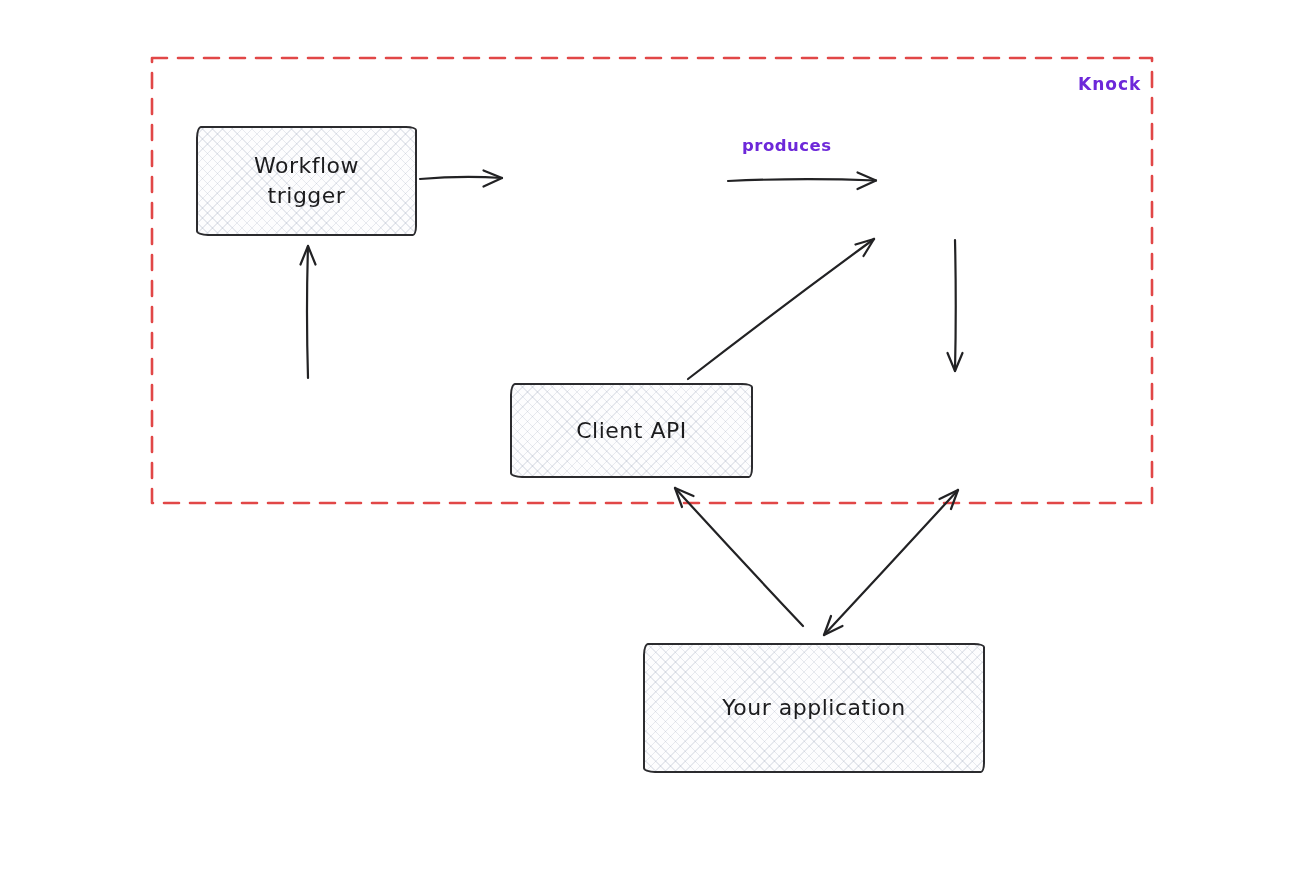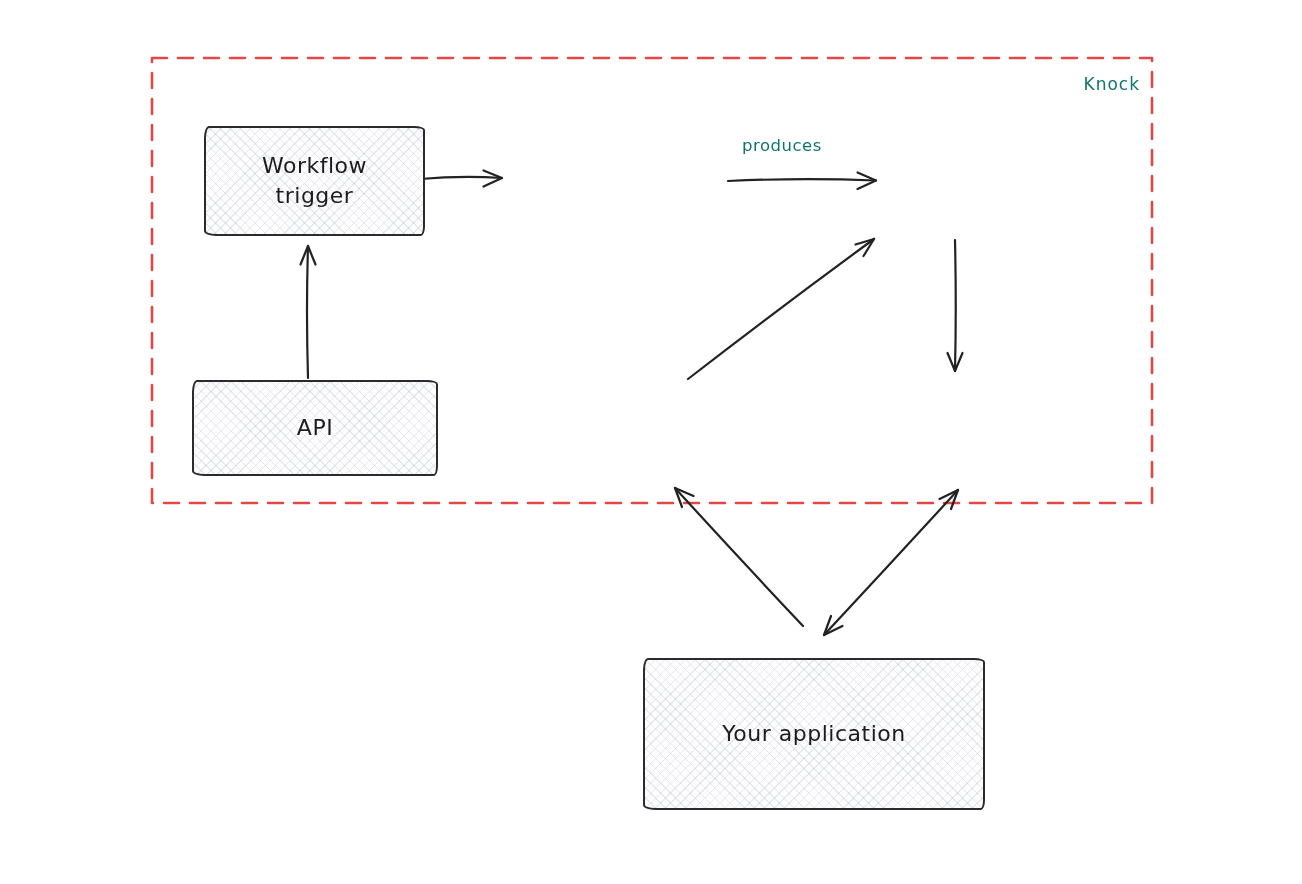--- a/index.html
+++ b/index.html
@@ -36,33 +36,34 @@
     color: #1c1c1e;
     text-align: center;
   }
   .node-label {
     font-size: 22px;
     line-height: 1.35;
     letter-spacing: 0.5px;
     color: #1c1c1e;
   }
   
-  #n-workflow-trigger  { left: 196px; top: 126px; width: 221px; height: 110px; margin-left: 8px; }
+  #n-workflow-trigger  { left: 196px; top: 126px; width: 221px; height: 110px; }
   #n-workflow-trigger .node-label { max-width: 135px; }
   #n-workflow-run      { left: 509px; top: 128px; width: 218px; height: 108px; }
   #n-message           { left: 882px; top: 127px; width: 191px; height: 108px; }
   #n-api               { left: 192px; top: 380px; width: 246px; height:  96px; }
   #n-client-api        { left: 510px; top: 383px; width: 243px; height:  95px; }
   #n-real-time-service { left: 800px; top: 383px; width: 327px; height:  95px; }
-  #n-your-application  { left: 643px; top: 643px; width: 342px; height: 152px; margin-top: 15px; }
+  #n-your-application  { left: 643px; top: 643px; width: 342px; height: 130px; }
 
   .floating-label {
     position: absolute;
-    color: #0f766e;
+    color: #6d28d9;
     white-space: nowrap;
+    font-weight: bold;
   }
   #boundary-label {
     left: 1078px; top: 74px;
     width: 62px;
     font-size: 17px;
     letter-spacing: 1px;
     text-align: right;
   }
   #edge-label-produces {
     left: 742px; top: 136px;
@@ -117,24 +118,24 @@
       <path d="M824 635 L842.5 626 M824 635 L831 616"></path>
     </g>
   </svg>
 
   <div class="node" id="n-workflow-trigger">
     <span class="node-label">Workflow trigger</span>
   </div>
 
 
 
-  <div class="node" id="n-api">
-    <span class="node-label">API</span>
+
+  <div class="node" id="n-client-api">
+    <span class="node-label">Client API</span>
   </div>
-
 
 
   <div class="node" id="n-your-application">
     <span class="node-label">Your application</span>
   </div>
 
   <div class="floating-label" id="boundary-label">Knock</div>
 
   <div class="floating-label" id="edge-label-produces">produces</div>
 

